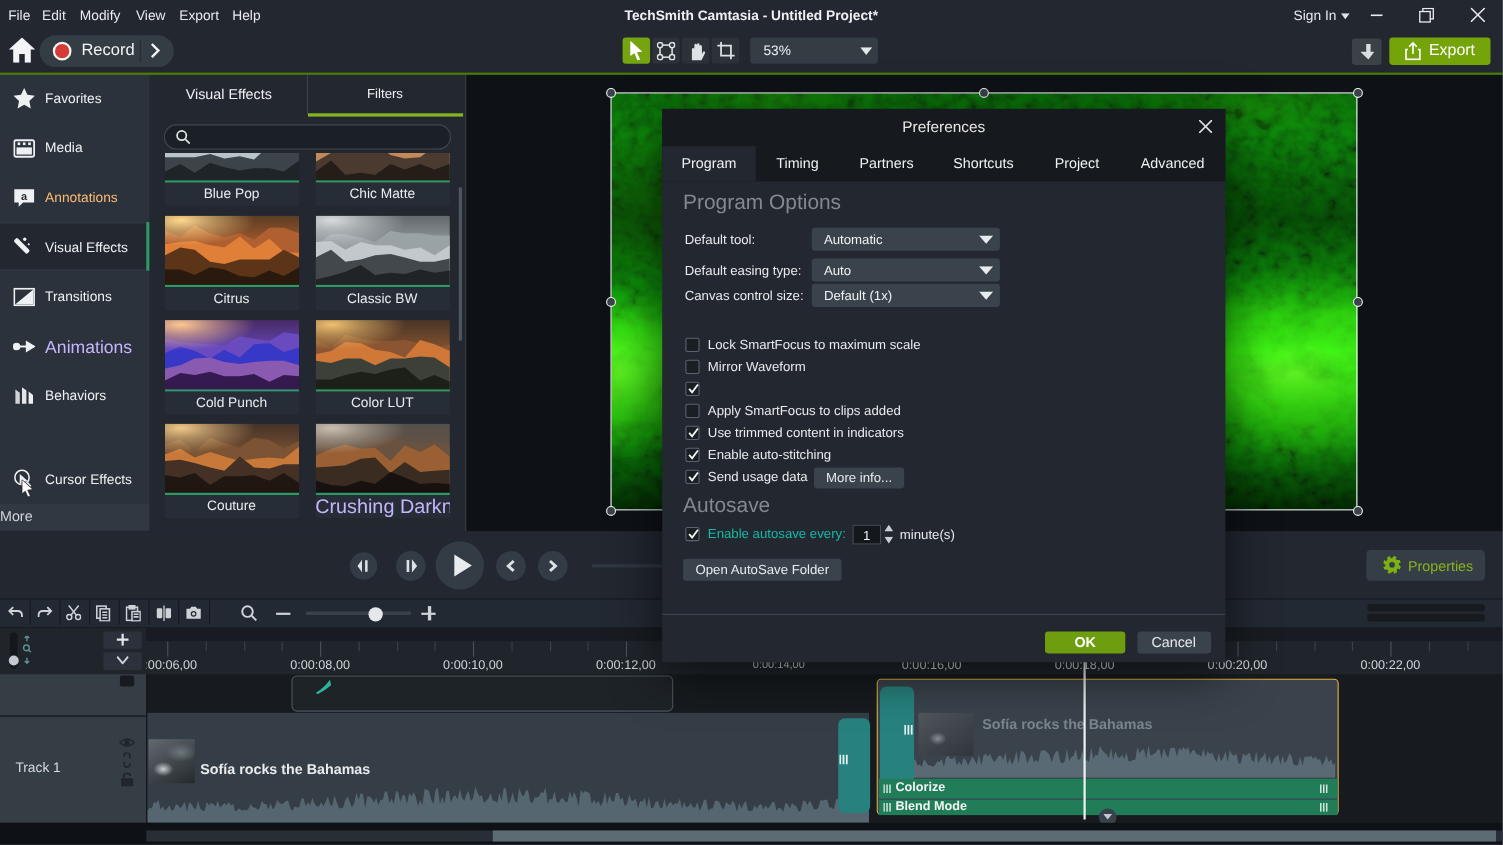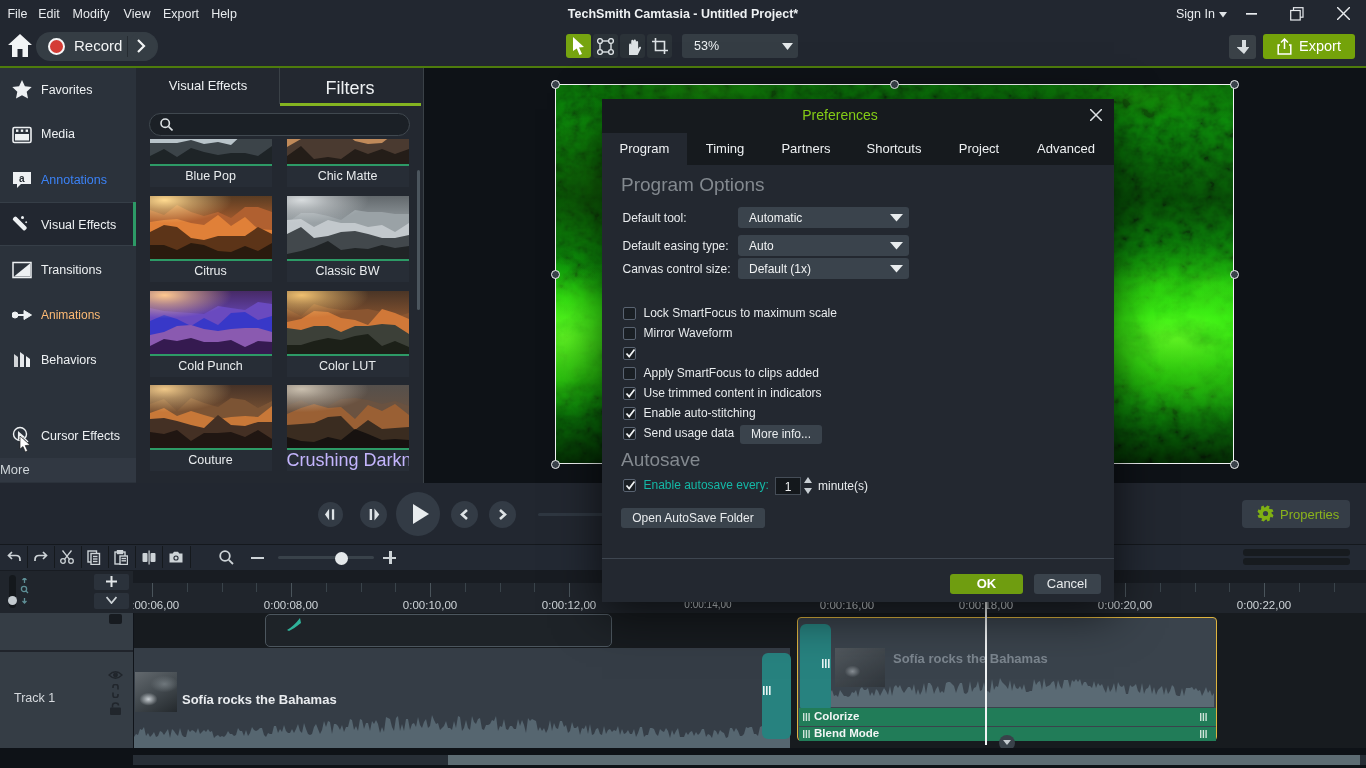--- a/index.html
+++ b/index.html
@@ -94,21 +94,21 @@
       <rect x="3" y="9" width="14" height="6.5"></rect>
     </g>
   </svg>
 <div class="txt" style="left:41px;top:127.0px;color:#eef1f3;font-size:12.5px">Media</div>
 <svg class="abs" style="left:12px;top:170px" width="20" height="20">
     <g fill="#eef1f3">
       <path d="M1 2 h18 v12 h-10 l-4 4 v-4 h-4 Z"></path>
       <text x="7" y="12" font-size="10" font-weight="bold" fill="#272e34" font-family="Liberation Sans">a</text>
     </g>
   </svg>
-<div class="txt" style="left:41px;top:172.5px;color:#3b82f6;font-size:12.5px">Annotations</div>
+<div class="txt" style="left:41px;top:172.5px;color:#fdba74;font-size:12.5px">Annotations</div>
 <svg class="abs" style="left:12px;top:215px" width="20" height="20">
     <g fill="#eef1f3">
       <rect x="-1" y="6.5" width="17" height="4.6" rx="1.6" transform="rotate(45 8 9)"></rect>
       <rect x="4.3" y="4.6" width="2" height="2" transform="rotate(45 5 5)"></rect>
       <circle cx="10.5" cy="2.5" r="1.5"></circle>
       <rect x="13.4" y="6.2" width="1.6" height="1.6" transform="rotate(45 14 7)"></rect>
     </g>
   </svg>
 <div class="txt" style="left:41px;top:217.5px;color:#eef1f3;font-size:12.5px">Visual Effects</div>
 <svg class="abs" style="left:12px;top:260px" width="20" height="20">
@@ -118,21 +118,21 @@
     </g>
   </svg>
 <div class="txt" style="left:41px;top:262.5px;color:#eef1f3;font-size:12.5px">Transitions</div>
 <svg class="abs" style="left:12px;top:305px" width="20" height="20">
     <g fill="#eef1f3" stroke="#eef1f3">
       <line x1="0" y1="10" x2="13" y2="10" stroke-width="2"></line>
       <path d="M12 5.5 L19.5 10 L12 14.5 Z"></path>
       <circle cx="3" cy="10" r="3"></circle>
     </g>
   </svg>
-<div class="txt" style="left:41px;top:307.5px;color:#fdba74;font-size:12px">Animations</div>
+<div class="txt" style="left:41px;top:307.5px;color:#c4b5fd;font-size:16px">Animations</div>
 <svg class="abs" style="left:12px;top:350px" width="20" height="20">
     <g fill="#eef1f3">
       <path d="M2 4 l4 3 v10 h-4 Z" opacity=".85"></path>
       <path d="M8 2 l4 3 v12 h-4 Z" opacity=".95"></path>
       <path d="M14 6 l4 3 v8 h-4 Z"></path>
     </g>
   </svg>
 <div class="txt" style="left:41px;top:352.5px;color:#eef1f3;font-size:12.5px">Behaviors</div>
 <svg class="abs" style="left:12px;top:426px" width="20" height="20">
     <g fill="none" stroke="#eef1f3" stroke-width="1.4">
@@ -142,21 +142,21 @@
     <path d="M6 5 L13.5 11.5 L9.8 12 L11.5 16.2 L9.8 17 L8 12.8 L5.8 14.8 Z" fill="#eef1f3"></path>
   </svg>
 <div class="txt" style="left:41px;top:428.5px;color:#eef1f3;font-size:12.5px">Cursor Effects</div>
 <div class="abs" style="left:0;top:458px;width:136px;height:24px;background:#313842;color:#cfd5d9;font-size:13px;line-height:24px">More</div>
 <svg class="abs" style="left:19px;top:436px" width="13" height="17">
     <path d="M1 0 L11 9 L6.2 9.6 L8.6 14.8 L6.3 15.9 L4 10.6 L1 13 Z" fill="#fff" stroke="#222" stroke-width="0.7"></path>
   </svg>
 <div class="abs" style="left:136px;top:68px;width:288px;height:415px;background:#232830;border-right:1px solid #3a4147"></div>
 <div class="abs" style="left:279px;top:68px;width:1px;height:36px;background:#3a4147"></div>
 <div class="txt" style="left:208px;top:78px;transform:translateX(-50%);color:#eef1f3;font-size:13px">Visual Effects</div>
-<div class="txt" style="left:350px;top:78px;transform:translateX(-50%);color:#eef1f3;font-size:18px">Filters</div>
+<div class="txt" style="left:350px;top:78px;transform:translateX(-50%);color:#eef1f3;font-size:12px">Filters</div>
 <div class="abs" style="left:280px;top:103px;width:141px;height:3px;background:#84b421"></div>
 <div class="abs" style="left:149px;top:113px;width:261px;height:23px;background:#1b2026;border:1px solid #40484f;border-radius:11.5px"></div>
 <svg class="abs" style="left:160px;top:118px" width="13" height="13" fill="none" stroke="#dde2e5" stroke-width="1.6">
     <circle cx="5.2" cy="5.2" r="4.2"></circle>
     <line x1="8.6" y1="8.6" x2="12.5" y2="12.5"></line>
   </svg>
 <div class="abs" style="left:136px;top:104px;width:287px;height:379px;overflow:hidden">
 <div style="position:absolute;left:13.5px;top:35px">
       <div style="width:122px;height:27px;overflow:hidden;position:relative">
         <div style="margin-top:-38px">
@@ -659,21 +659,21 @@
 <div class="abs" style="left:999px;top:735px;width:16px;height:16px;border-radius:50%;background:#39424a"></div>
 <svg class="abs" style="left:1003px;top:740px" width="8" height="6">
     <polygon points="0,0 8,0 4,5" fill="#c3cacf"></polygon>
   </svg>
 <div class="abs" style="left:985px;top:583px;width:1.5px;height:162px;background:#f0f3f4"></div>
 <div class="abs" style="left:0;top:748px;width:1366px;height:20px;background:#0e1217"></div>
 <div class="abs" style="left:133px;top:754.5px;width:1233px;height:10px;background:#272e36"></div>
 <div class="abs" style="left:448px;top:754.5px;width:912px;height:10px;background:#5d6c73"></div>
 <div class="abs" style="left:602px;top:99px;width:512px;height:502.5px;background:#232830;box-shadow:0 10px 45px rgba(0,0,0,0.65)">
 <div style="position:absolute;left:0;top:0;width:512px;height:34px;background:#161a1e"></div>
-<div style="position:absolute;left:238px;top:8px;transform:translateX(-50%);color:#84cc16;font-size:14px">Preferences</div>
+<div style="position:absolute;left:256px;top:8px;transform:translateX(-50%);color:#e5e5e5;font-size:14px">Preferences</div>
 <svg style="position:absolute;left:488px;top:10px" width="12" height="12" stroke="#dfe3e6" stroke-width="1.5">
       <line x1="0" y1="0" x2="12" y2="12"></line>
       <line x1="12" y1="0" x2="0" y2="12"></line>
     </svg>
 <div style="position:absolute;left:0;top:34px;width:512px;height:32px;background:#161a1e"></div>
 <div style="position:absolute;left:0px;top:34px;width:85px;height:32px;background:#232830"></div>
 <div style="position:absolute;left:42.5px;top:42px;transform:translateX(-50%);color:#eef1f3;font-size:13px;white-space:nowrap">Program</div>
 <div style="position:absolute;left:123px;top:42px;transform:translateX(-50%);color:#eef1f3;font-size:13px;white-space:nowrap">Timing</div>
 <div style="position:absolute;left:204px;top:42px;transform:translateX(-50%);color:#eef1f3;font-size:13px;white-space:nowrap">Partners</div>
 <div style="position:absolute;left:292px;top:42px;transform:translateX(-50%);color:#eef1f3;font-size:13px;white-space:nowrap">Shortcuts</div>

